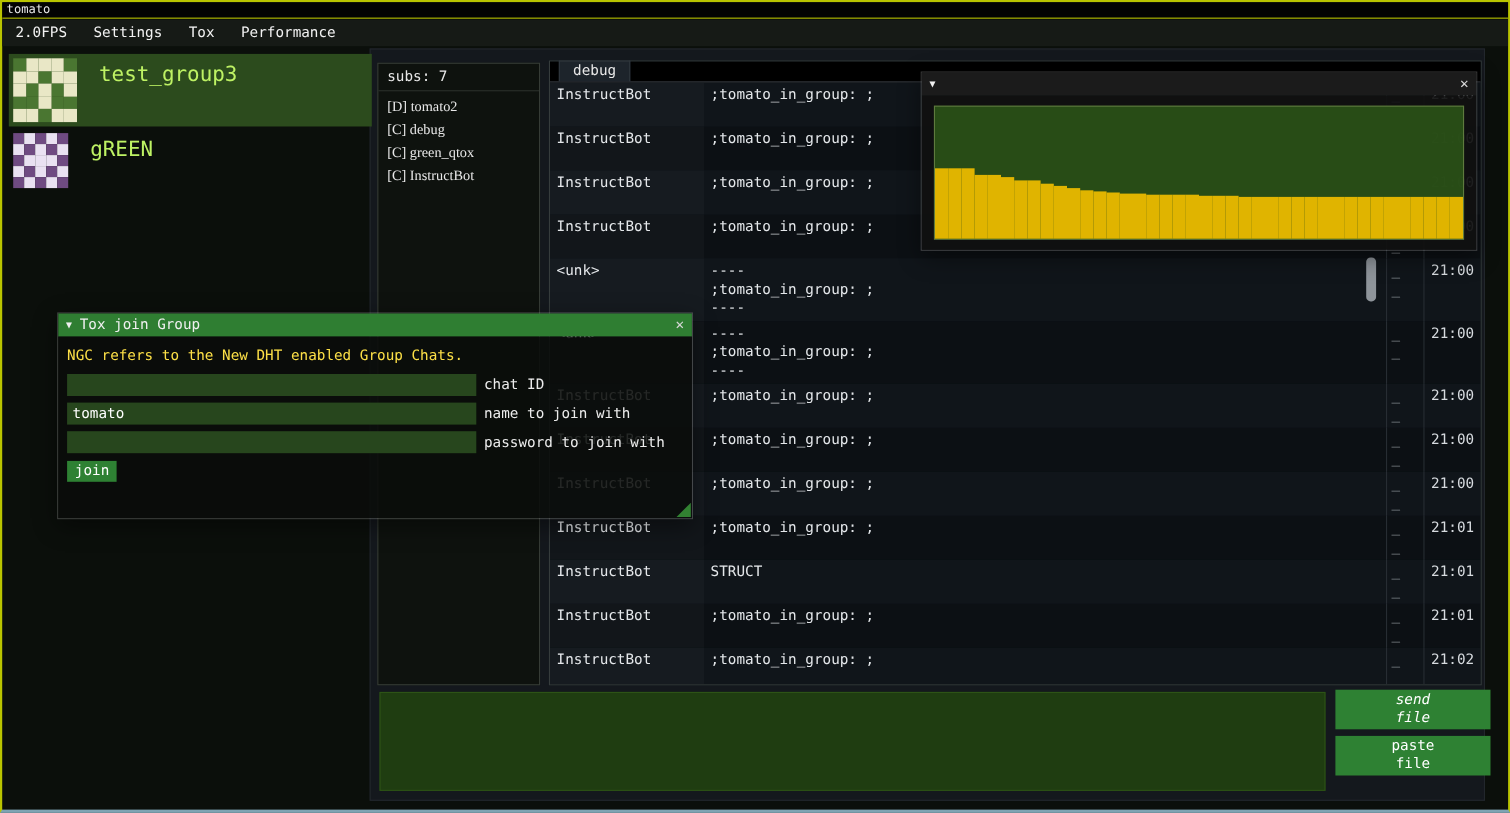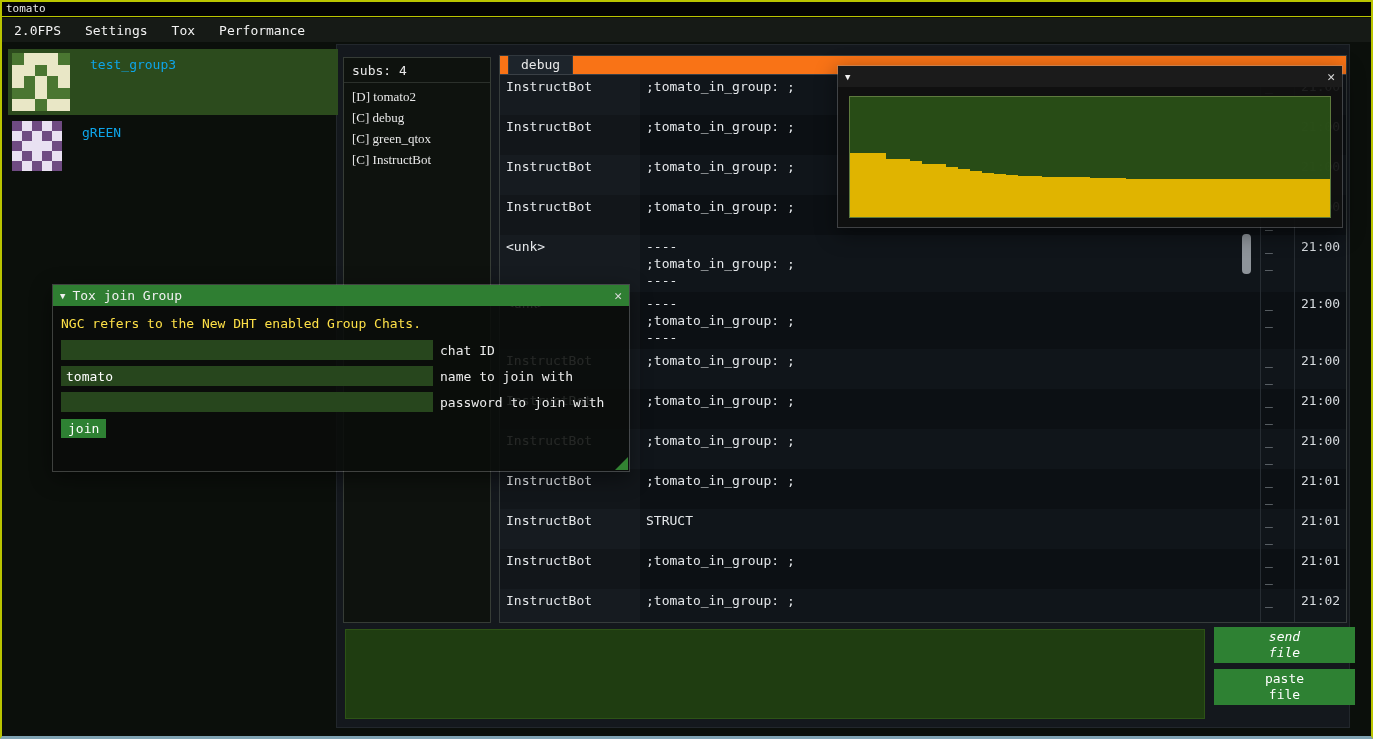--- a/index.html
+++ b/index.html
@@ -14,33 +14,33 @@
 
   .main-region{ position:absolute; left:334px; top:42px; width:1014px; height:684px;
                 background:#14181d; border:1px solid #22272c; }
 
   
   .sidebar{ position:absolute; left:6px; top:47px; width:330px; }
   .group-row{ display:flex; align-items:flex-start; gap:20px; padding:4px; margin-bottom:2px; }
   .group-row.selected{ background:var(--selected-group); }
   .avatar{ display:grid; flex:none; image-rendering:pixelated; }
   .avatar div{ width:100%; height:100%; }
-  .group-name{ font-size:13px; color:#0ea5e9; padding-top:4px; }
+  .group-name{ font-size:19px; color:#bef264; padding-top:4px; }
 
   
   .subs-panel{ position:absolute; left:341px; top:55px; width:148px; height:566px;
                border:1px solid #363c36; background:#0e120e; color:#e8e8e8; font-size:13px; }
   .subs-header{ padding:5px 8px 4px; border-bottom:1px solid #2b302b; margin-bottom:3px; }
   .member{ padding:2px 8px; line-height:17px;font-family:Liberation Serif, serif; }
 
   
   .chat-panel{ position:absolute; left:497px; top:53px; width:848px; height:568px;
                border:1px solid #363c3c; background:#0f141a; display:flex; flex-direction:column; }
   .tabbar{ height:19px; border-bottom:1px solid #3a4046; display:flex; align-items:flex-end;
-           padding-left:8px; background:#f97316; flex:none; }
+           padding-left:8px; background:#000000; flex:none; }
   .tab{ padding:1px 12px 2px; background:#1d242b; color:#e8e8e8; font-size:13px;
         border:1px solid #30373d; border-bottom:none; }
   .messages{ flex:1; overflow:hidden; }
   .row{ display:flex; font-size:13px; color:#e4e7ea; background:#10151a; }
   .row.alt{ background:#0c1014; }
   .cell{ padding:3px 6px; line-height:17px; }
   .sender{ width:140px; flex:none; background:rgba(255,255,255,0.028); white-space:nowrap; overflow:hidden; }
   .msg{ flex:1; white-space:pre-line; overflow:hidden; }
   .checks{ width:34px; flex:none; border-left:1px solid #272d33; color:#9aa0a6; padding-left:4px; letter-spacing:1px; }
   .time{ width:52px; flex:none; border-left:1px solid #272d33; color:#d7dbdf; }
@@ -153,21 +153,21 @@
           <div style="background: rgb(233, 225, 242);"></div>
           <div style="background: rgb(111, 75, 130);"></div>
           <div style="background: rgb(233, 225, 242);"></div>
           <div style="background: rgb(111, 75, 130);"></div>
         </div>
         <div class="group-name">gREEN</div>
       </div>
     </div>
 
   <div class="subs-panel">
-    <div class="subs-header">subs: 4</div>
+    <div class="subs-header">subs: 7</div>
     <div id="members">
         <div class="member">[D] tomato2</div>
         <div class="member">[C] debug</div>
         <div class="member">[C] green_qtox</div>
         <div class="member">[C] InstructBot</div>
       </div>
   </div>
 
   <div class="chat-panel">
     <div class="tabbar">

